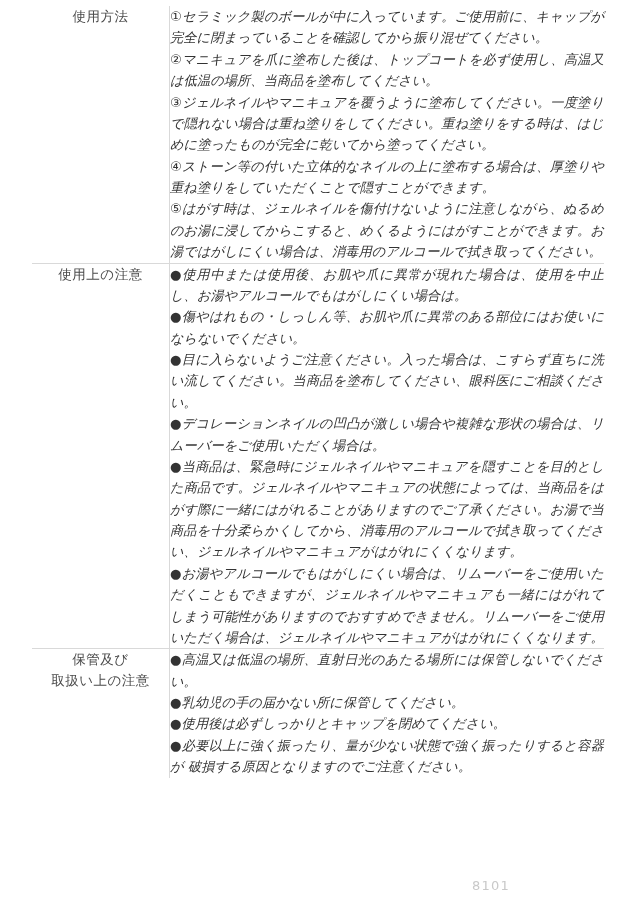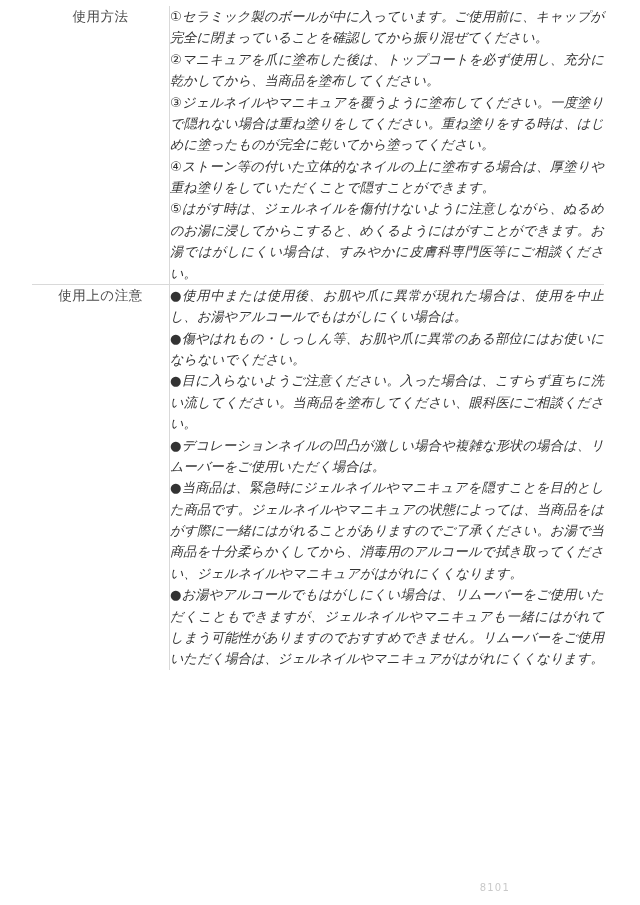--- a/index.html
+++ b/index.html
@@ -74,62 +74,76 @@
   .label-lines {
     display: block;
   }
   .label-lines span {
     display: block;
   }
   .page-number {
     position: absolute;
     right: 26px;
     bottom: 12px;
-    font-size: 10px;
+    font-size: 13px;
     color: #c9c9c9;
     letter-spacing: 1.2px;
     font-family: "DejaVu Sans", "Liberation Sans", sans-serif;
   }
 </style>
 </head>
 <body>
 
 <div class="sheet">
 
   <table class="spec">
     <tbody>
       <tr>
         <td class="label">
           <span class="label-lines">
             <span>使用方法</span>
           </span>
         </td>
         <td class="body">
           <p class="item">①セラミック製のボールが中に入っています。ご使用前に、キャップが完全に閉まっていることを確認してから振り混ぜてください。</p>
-          <p class="item">②マニキュアを爪に塗布した後は、トップコートを必ず使用し、充分に乾かしてから、当商品を塗布してください。</p>
+          <p class="item">②マニキュアを爪に塗布した後は、トップコートを必ず使用し、高温又は低温の場所、当商品を塗布してください。</p>
           <p class="item">③ジェルネイルやマニキュアを覆うように塗布してください。一度塗りで隠れない場合は重ね塗りをしてください。重ね塗りをする時は、はじめに塗ったものが完全に乾いてから塗ってください。</p>
           <p class="item">④ストーン等の付いた立体的なネイルの上に塗布する場合は、厚塗りや重ね塗りをしていただくことで隠すことができます。</p>
-          <p class="item">⑤はがす時は、ジェルネイルを傷付けないように注意しながら、ぬるめのお湯に浸してからこすると、めくるようにはがすことができます。お湯ではがしにくい場合は、すみやかに皮膚科専門医等にご相談ください。</p>
+          <p class="item">⑤はがす時は、ジェルネイルを傷付けないように注意しながら、ぬるめのお湯に浸してからこすると、めくるようにはがすことができます。お湯ではがしにくい場合は、消毒用のアルコールで拭き取ってください。</p>
         </td>
       </tr>
 
       <tr>
         <td class="label">
           <span class="label-lines">
             <span>使用上の注意</span>
           </span>
         </td>
         <td class="body">
           <p class="item">●使用中または使用後、お肌や爪に異常が現れた場合は、使用を中止し、お湯やアルコールでもはがしにくい場合は。</p>
           <p class="item">●傷やはれもの・しっしん等、お肌や爪に異常のある部位にはお使いにならないでください。</p>
           <p class="item">●目に入らないようご注意ください。入った場合は、こすらず直ちに洗い流してください。当商品を塗布してください、眼科医にご相談ください。</p>
           <p class="item">●デコレーションネイルの凹凸が激しい場合や複雑な形状の場合は、リムーバーをご使用いただく場合は。</p>
           <p class="item">●当商品は、緊急時にジェルネイルやマニキュアを隠すことを目的とした商品です。ジェルネイルやマニキュアの状態によっては、当商品をはがす際に一緒にはがれることがありますのでご了承ください。お湯で当商品を十分柔らかくしてから、消毒用のアルコールで拭き取ってください、ジェルネイルやマニキュアがはがれにくくなります。</p>
           <p class="item">●お湯やアルコールでもはがしにくい場合は、リムーバーをご使用いただくこともできますが、ジェルネイルやマニキュアも一緒にはがれてしまう可能性がありますのでおすすめできません。リムーバーをご使用いただく場合は、ジェルネイルやマニキュアがはがれにくくなります。</p>
         </td>
       </tr>
 
+      <tr>
+        <td class="label">
+          <span class="label-lines">
+            <span>保管及び</span>
+            <span>取扱い上の注意</span>
+          </span>
+        </td>
+        <td class="body">
+          <p class="item">●高温又は低温の場所、直射日光のあたる場所には保管しないでください。</p>
+          <p class="item">●乳幼児の手の届かない所に保管してください。</p>
+          <p class="item">●使用後は必ずしっかりとキャップを閉めてください。</p>
+          <p class="item">●必要以上に強く振ったり、量が少ない状態で強く振ったりすると容器が 破損する原因となりますのでご注意ください。</p>
+        </td>
+      </tr>
     </tbody>
   </table>
 
   <div class="page-number">8101</div>
 
 </div>
 
 </body></html>

